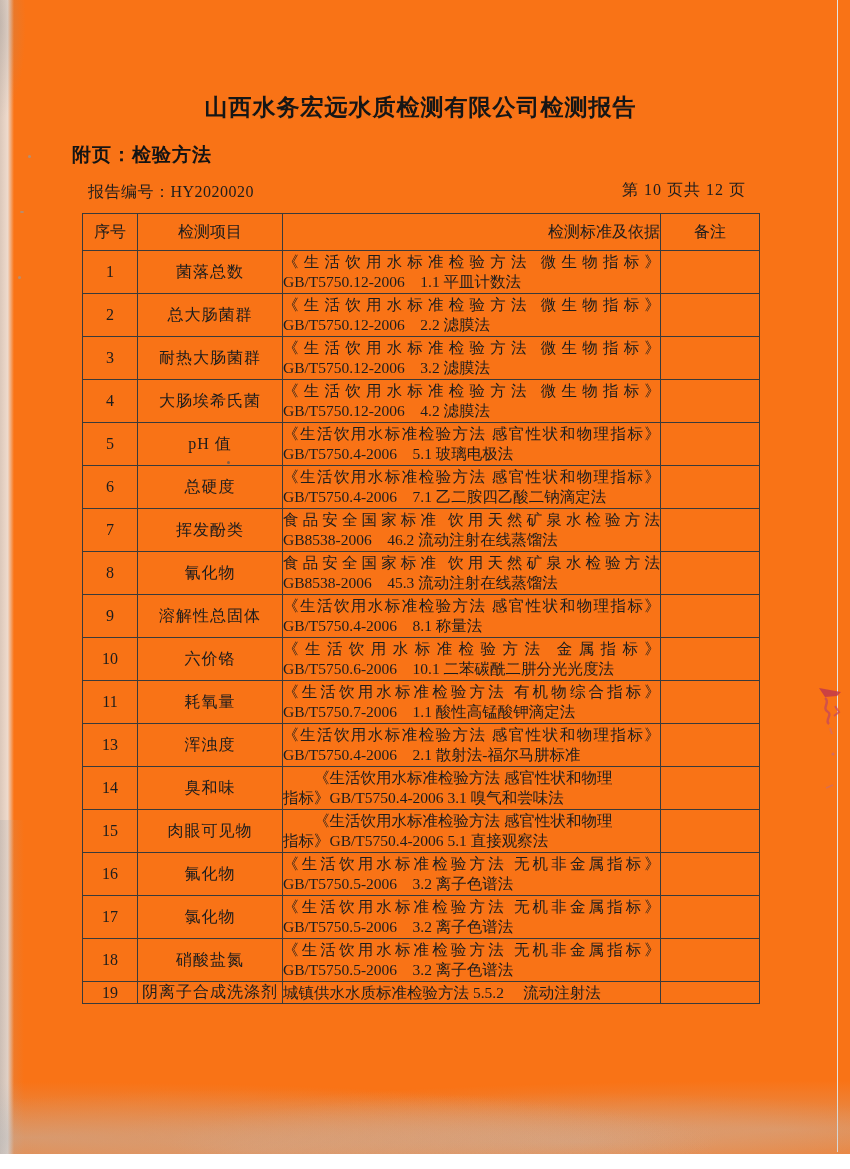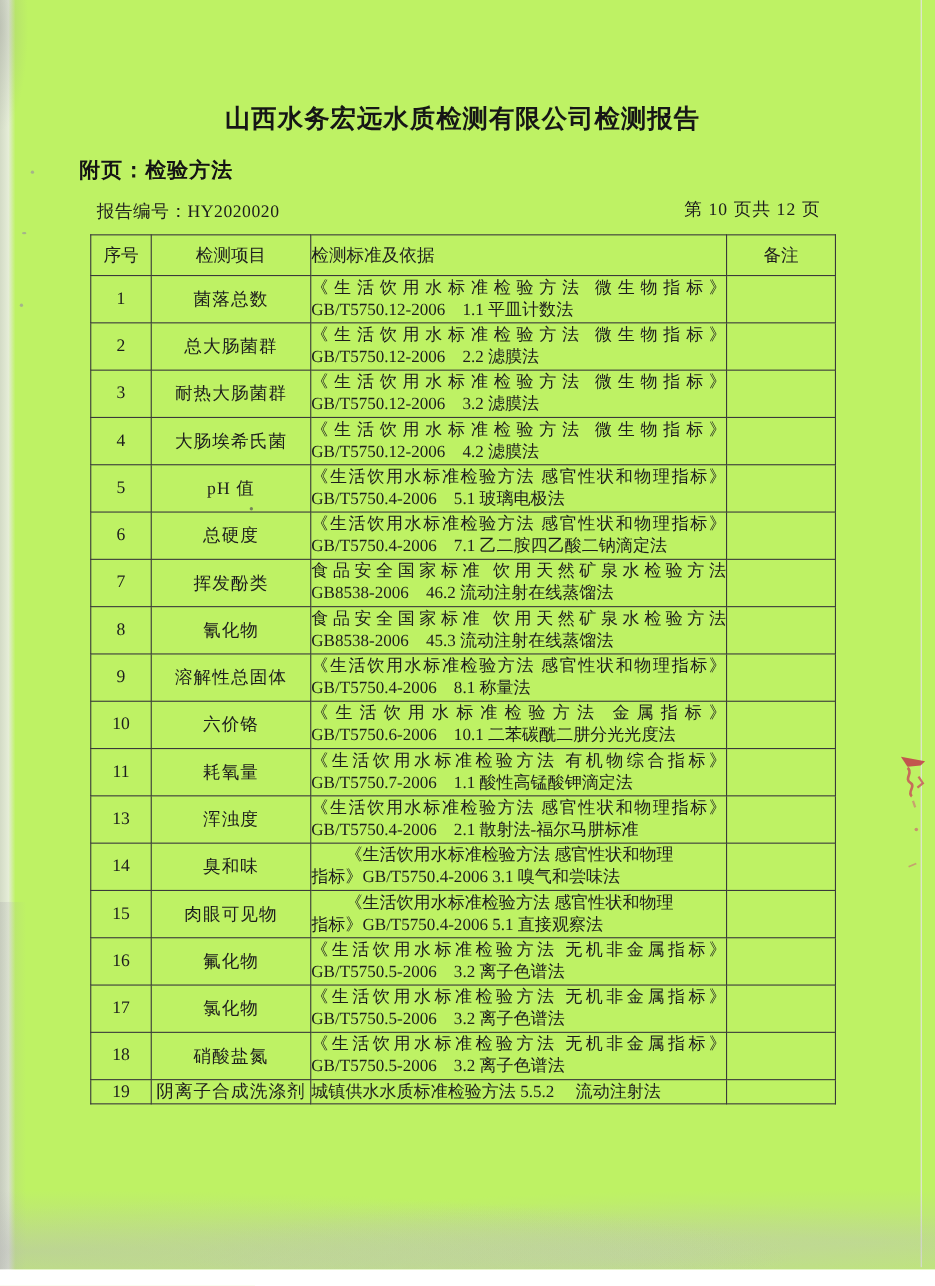--- a/index.html
+++ b/index.html
@@ -2,21 +2,21 @@
 <html><head>
 <meta charset="utf-8">
 <style>
   html,body{margin:0;padding:0;}
   body{
     width:850px;height:1169px;position:relative;overflow:hidden;
     background:#ffffff;
     font-family:"Liberation Serif","DejaVu Serif",serif;
     color:#1d1d1d;
   }
-  .page{position:absolute;inset:0;background:#bef264;}
+  .page{position:absolute;inset:0;background:#f97316;}
   
   .edge-left{
     position:absolute;left:0;top:0;width:14px;height:1156px;
     background:linear-gradient(to right,#d7d7d7 0%,#ececec 55%,rgba(255,255,255,0) 100%);
     opacity:.85;pointer-events:none;
   }
   .edge-left-blob1{position:absolute;left:0;top:0;width:26px;height:120px;
     background:radial-gradient(ellipse at 0% 20%,rgba(150,150,150,.35),rgba(255,255,255,0) 70%);}
   .edge-left-blob2{position:absolute;left:0;top:820px;width:24px;height:349px;
     background:linear-gradient(to right,rgba(170,170,170,.3),rgba(255,255,255,0));}
@@ -58,21 +58,21 @@
   table.report td,table.report th{
     border:1px solid #3a3a3a;padding:0;vertical-align:middle;
     font-weight:normal;overflow:hidden;
   }
   table.report{border:1px solid #0f172a;}
   col.c1{width:55px;}col.c2{width:145px;}col.c3{width:378px;}col.c4{width:99px;}
   tr.hdr{height:37px;}
   tr.row{height:43px;}
   tr.row:last-child{height:20px;}
   .th-c,.td-no,.td-item,.td-remark{text-align:center;}
-  .th-std{text-align:left;padding-left:9px;}
+  .th-std{text-align:right;padding-left:9px;}
   .td-std{padding:1px 8px 1px 9px;}
   .std-line{line-height:20px;font-size:15.5px;white-space:nowrap;}
   .std-line.jst{text-align:justify;text-align-last:justify;white-space:normal;}
   .td-item{letter-spacing:1px;}
 </style>
 </head>
 <body>
 
 <div class="page">
 

